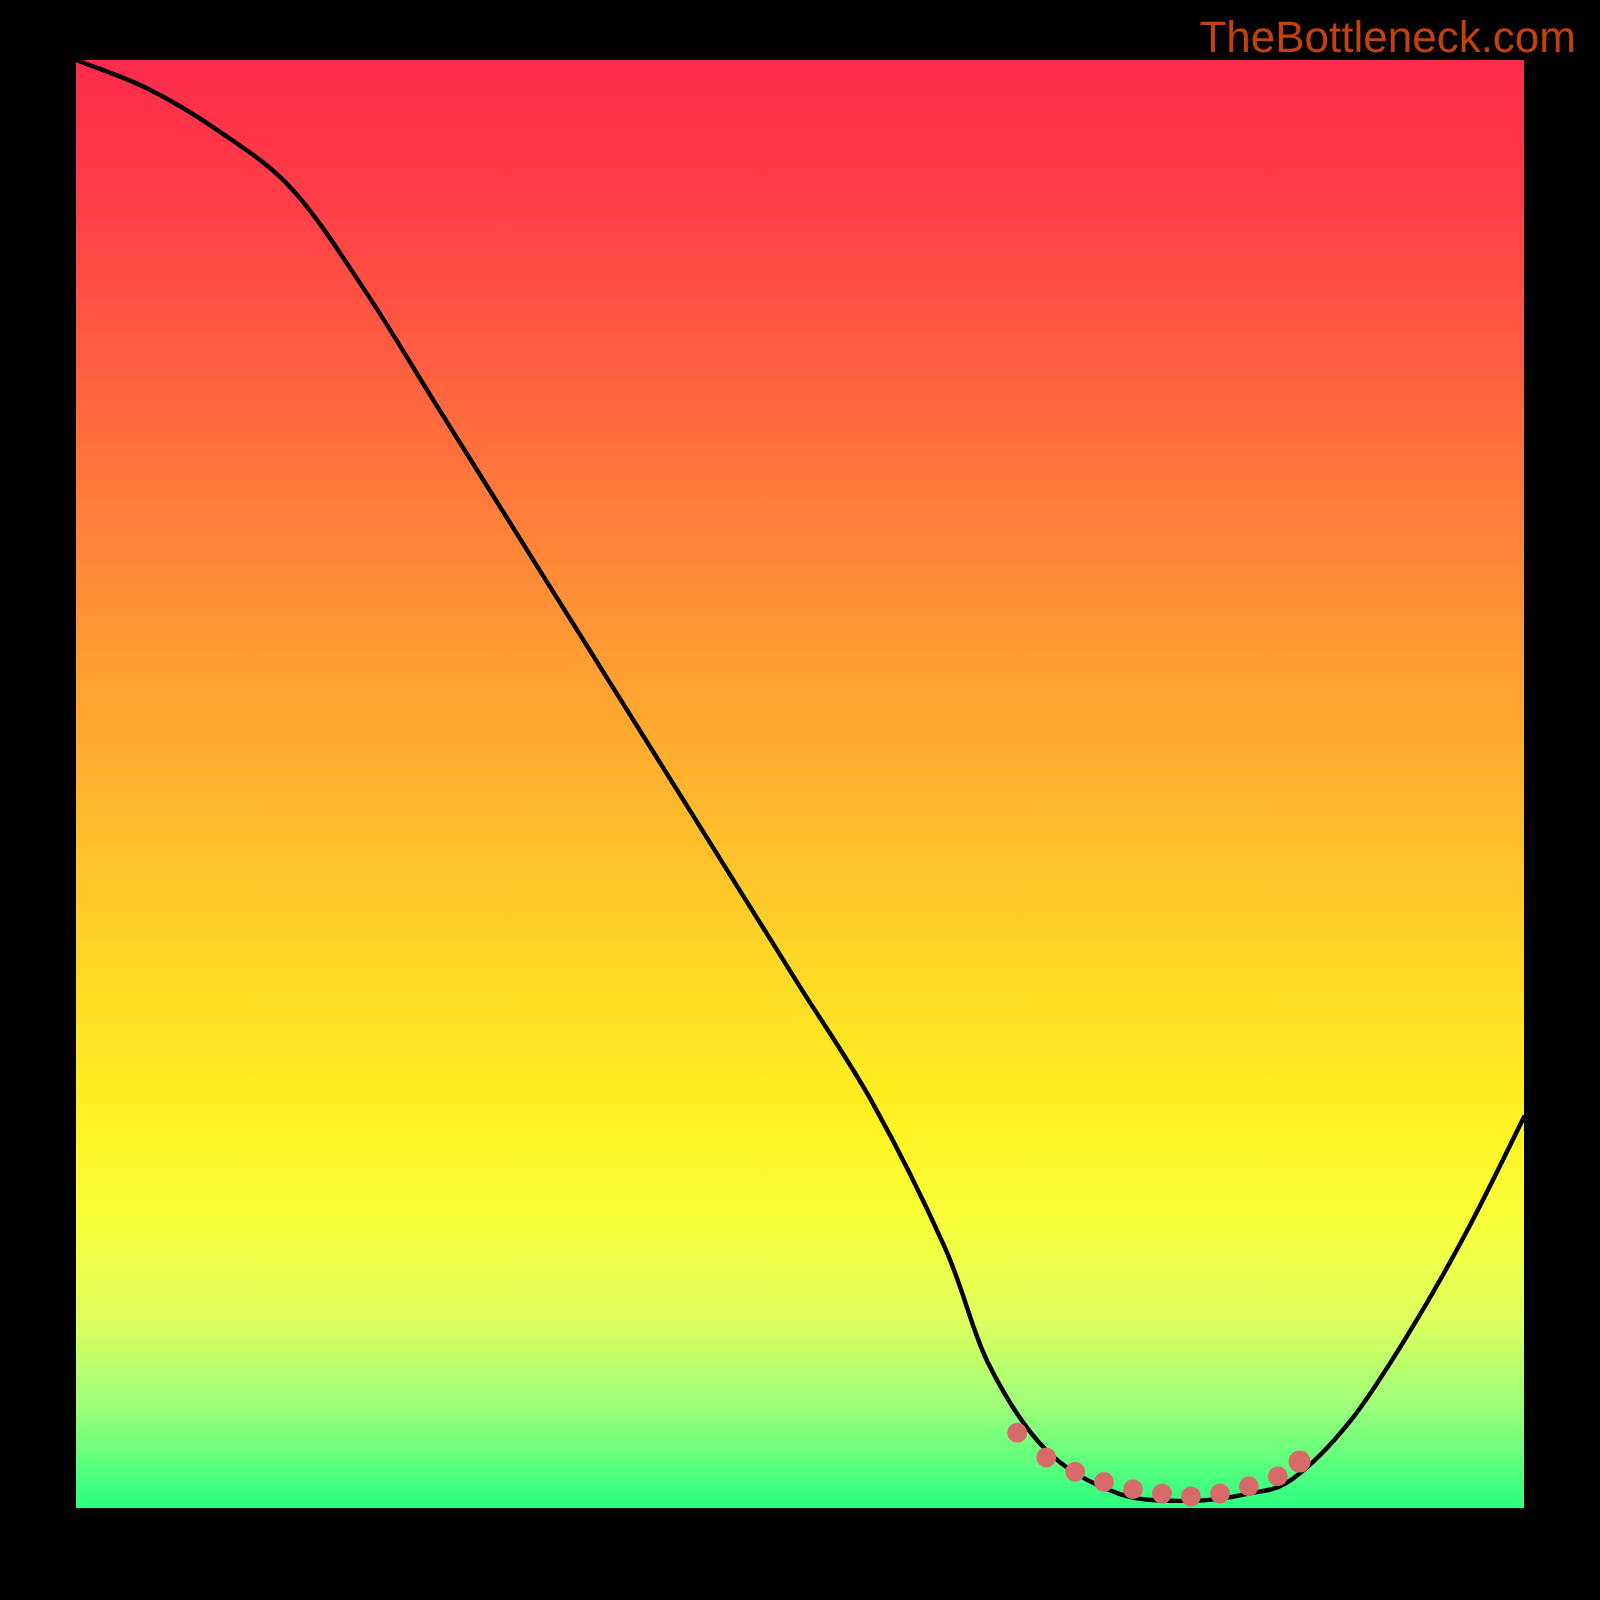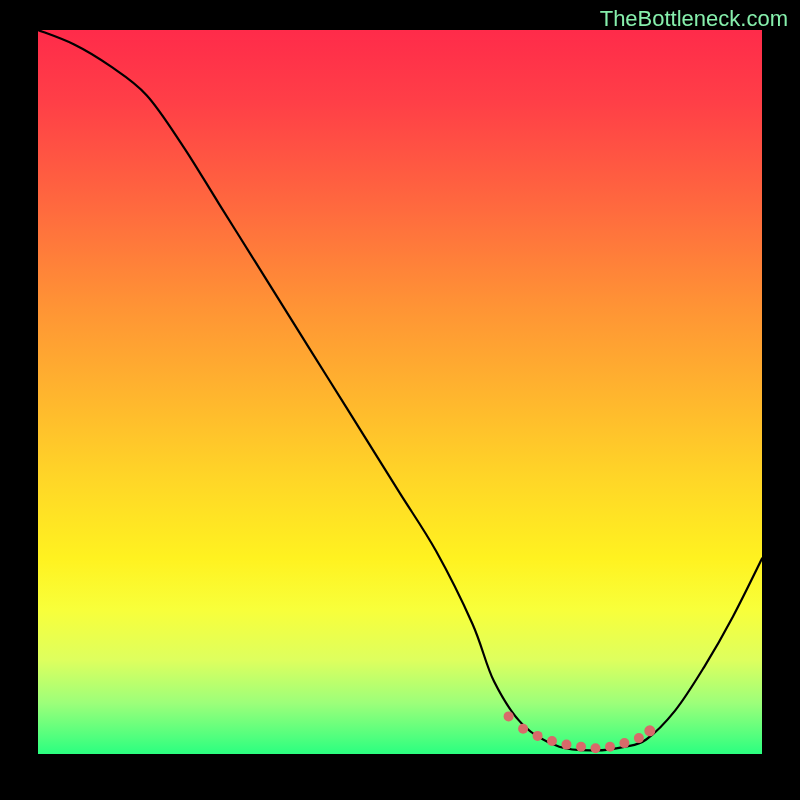--- a/index.html
+++ b/index.html
@@ -8,21 +8,21 @@
     height: 800px;
     background: #000;
     position: relative;
     overflow: hidden;
     font-family: Arial, sans-serif;
   }
   .watermark {
     position: absolute;
     top: 6px;
     right: 12px;
-    color: #86efac;
+    color: #c2410c;
     font-size: 22px;
     font-weight: 500;
     z-index: 10;
   }
   .chart-area {
     position: absolute;
     left: 38px;
     top: 30px;
     width: 724px;
     height: 724px;

